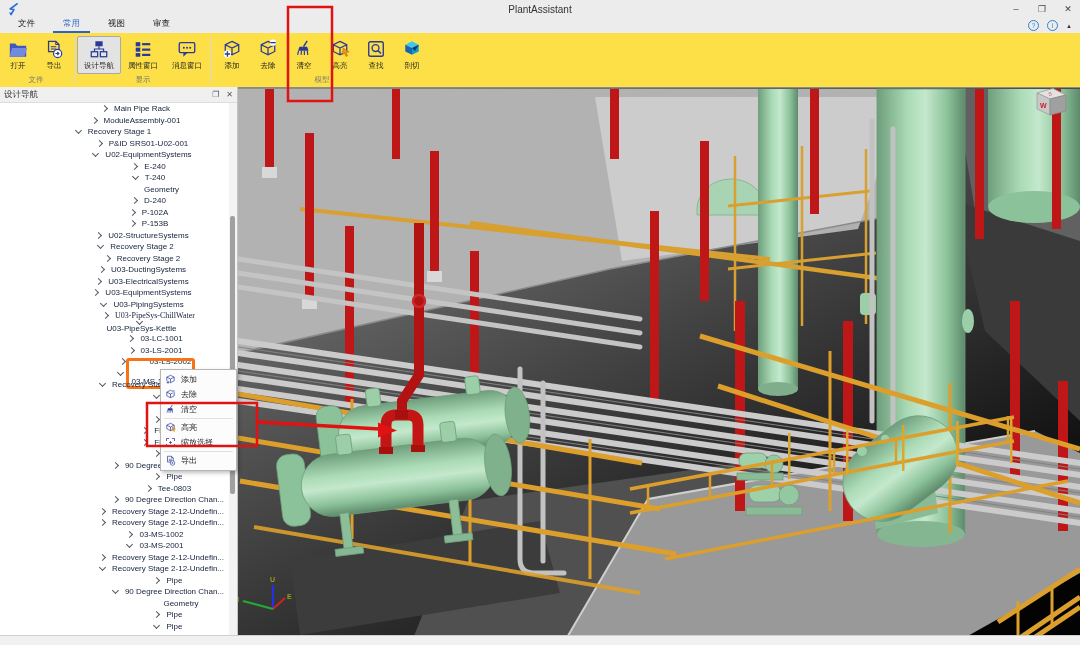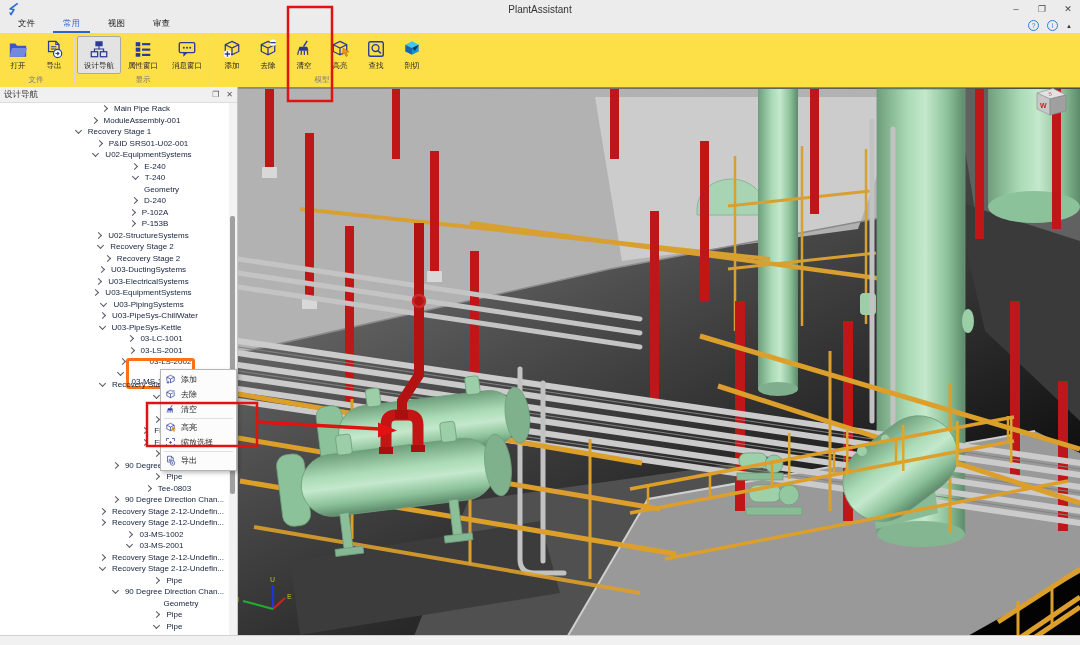--- a/index.html
+++ b/index.html
@@ -332,25 +332,25 @@
             <span class="tlabel">U03-ElectricalSystems</span>
           </div>
           <div class="trow" style="padding-left: 58px;">
             <span class="chev c"></span>
             <span class="tlabel">U03-EquipmentSystems</span>
           </div>
           <div class="trow" style="padding-left: 58px;">
             <span class="chev e"></span>
             <span class="tlabel">U03-PipingSystems</span>
           </div>
-          <div class="trow" style="padding-left: 71px;">
+          <div class="trow" style="padding-left: 71px; font-family: Liberation Serif, serif;">
             <span class="chev c"></span>
             <span class="tlabel">U03-PipeSys-ChillWater</span>
           </div>
-          <div class="trow" style="padding-left: 54px;">
+          <div class="trow" style="padding-left: 54px; flex-direction: column;">
             <span class="chev e"></span>
             <span class="tlabel">U03-PipeSys-Kettle</span>
           </div>
           <div class="trow" style="padding-left: 84px;">
             <span class="chev c"></span>
             <span class="tlabel">03-LC-1001</span>
           </div>
           <div class="trow" style="padding-left: 84px;">
             <span class="chev c"></span>
             <span class="tlabel">03-LS-2001</span>

